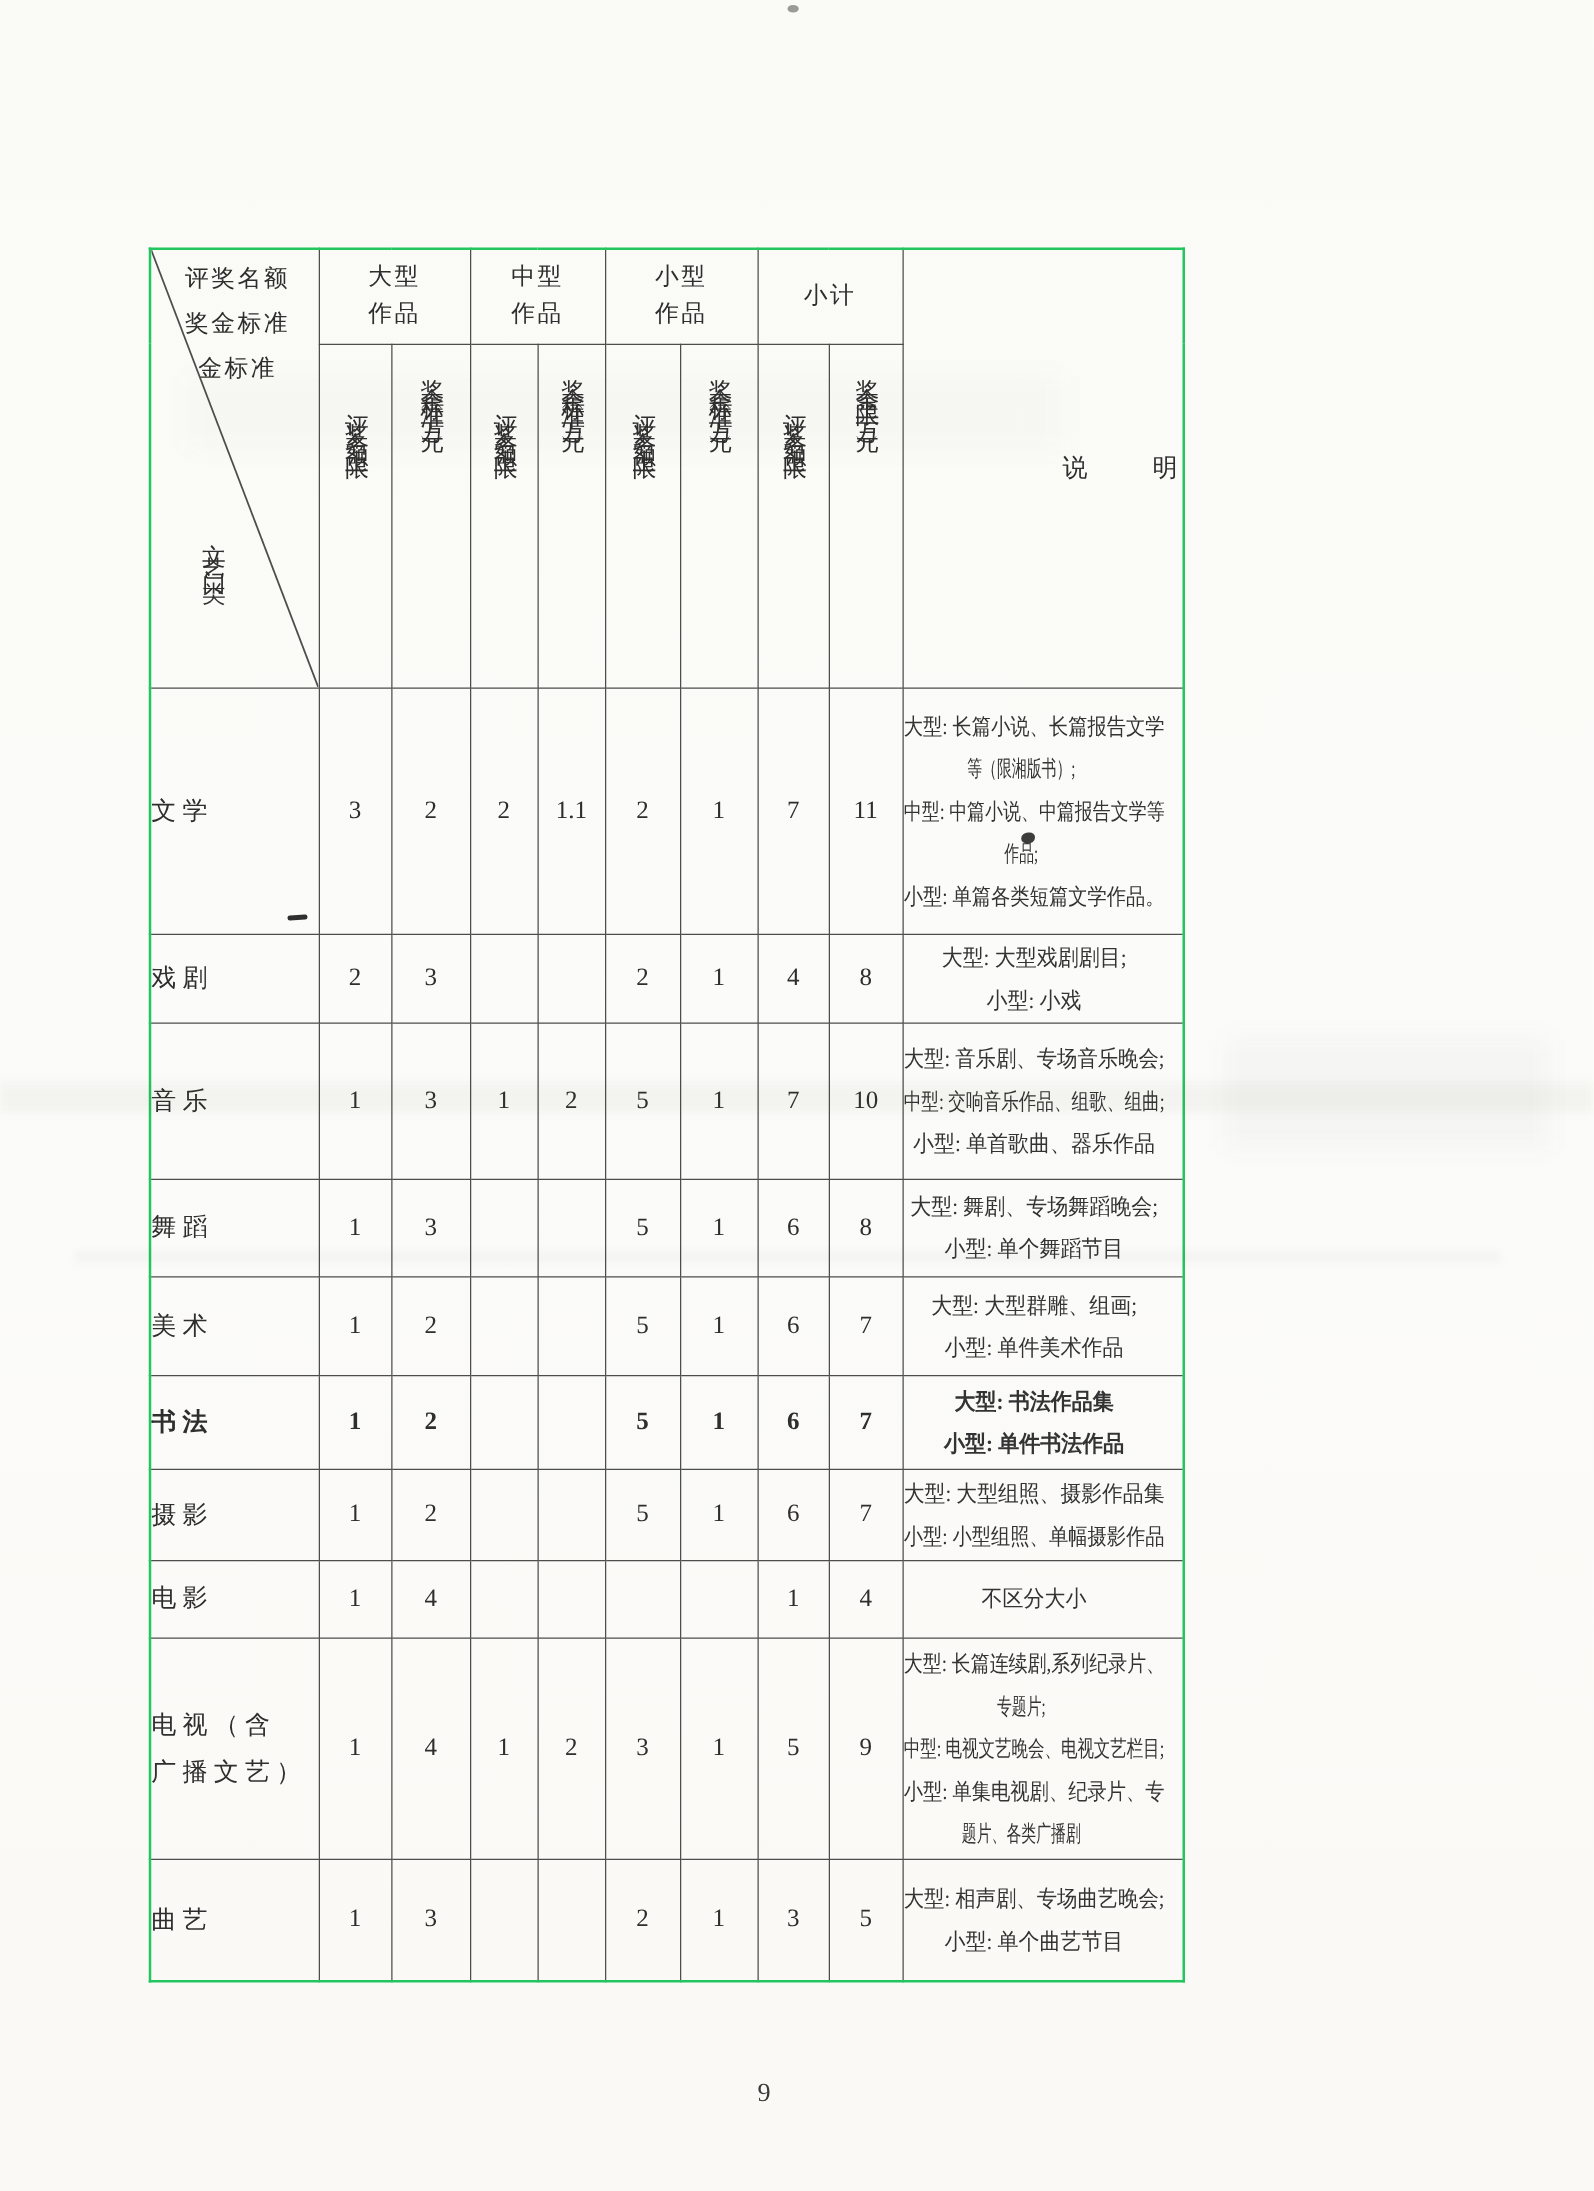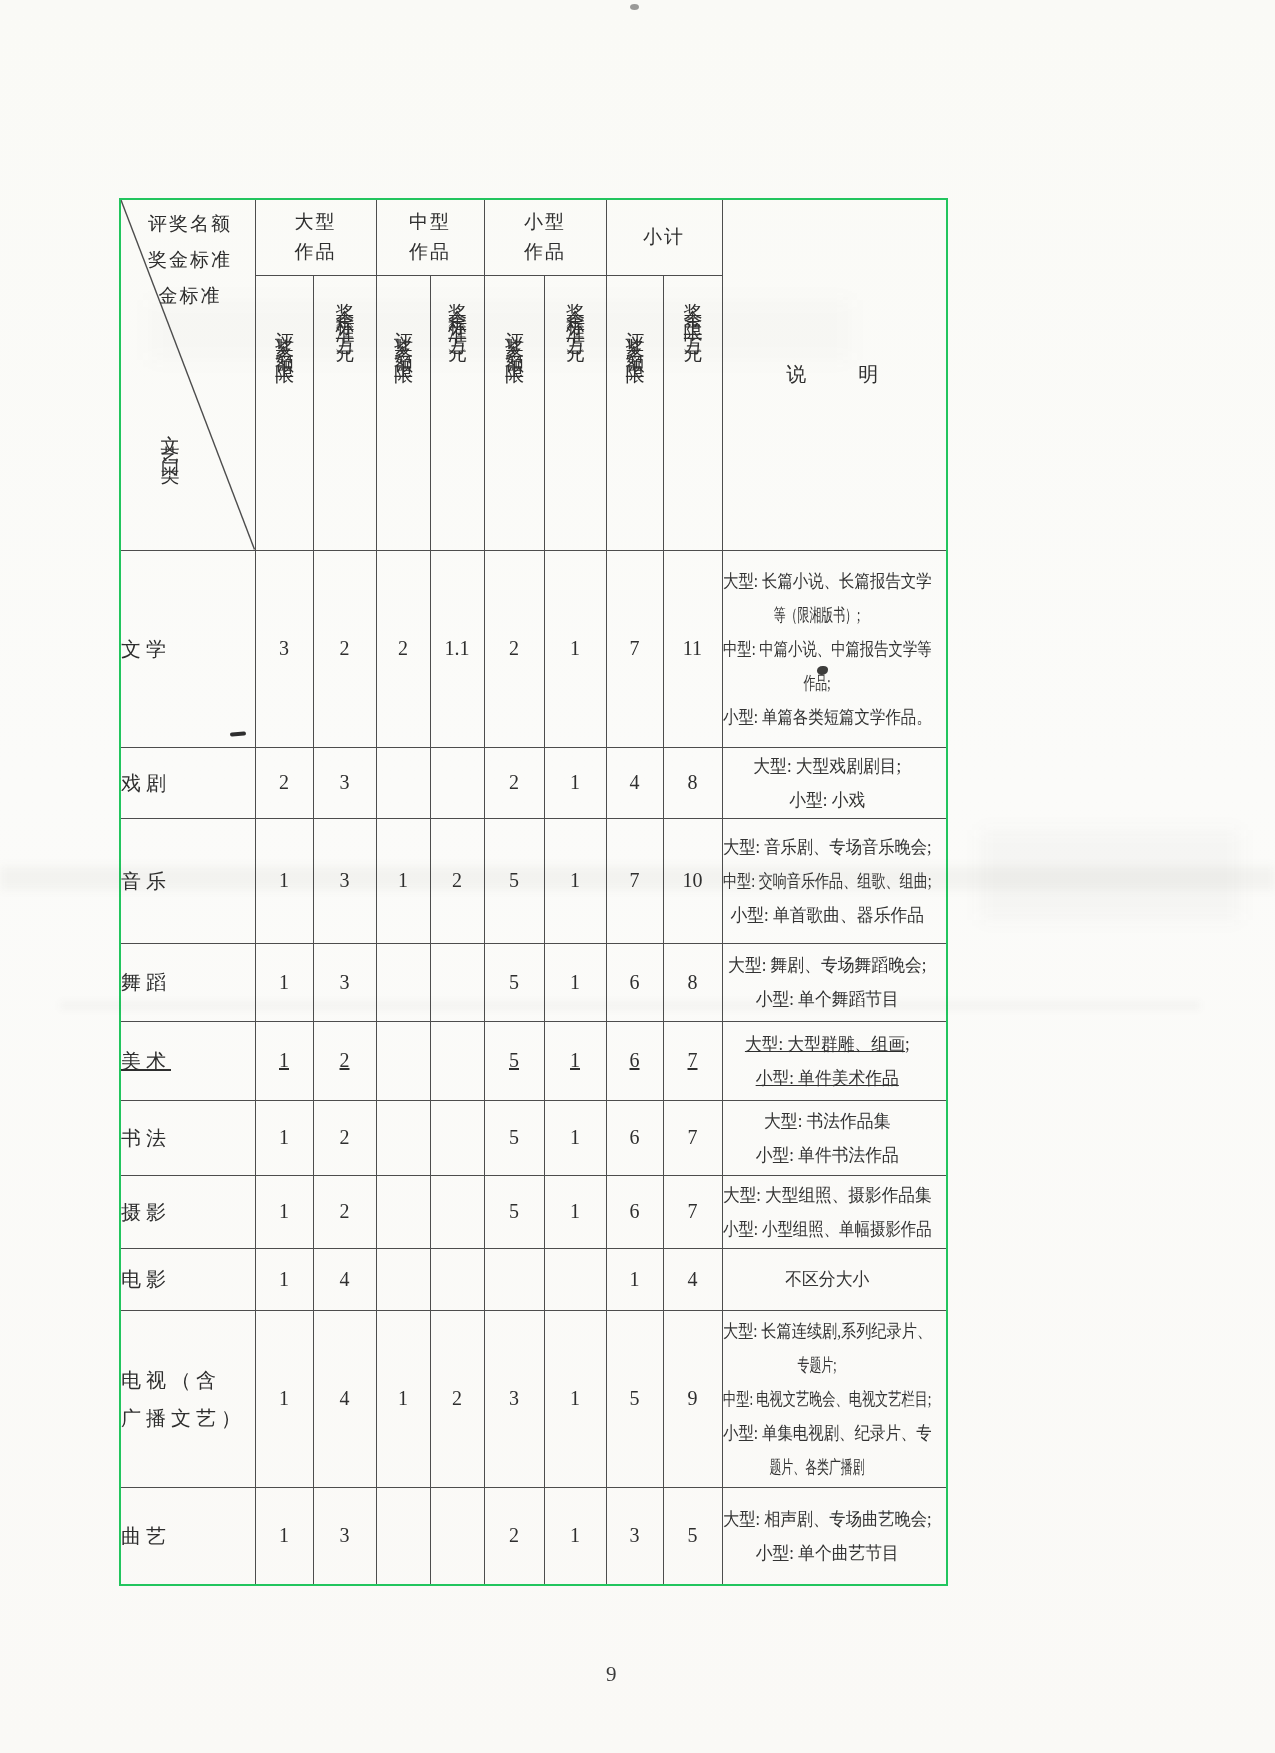--- a/index.html
+++ b/index.html
@@ -48,21 +48,21 @@
   .corner-top{
     position:absolute;top:6px;left:10px;width:118px;
     text-align:center;font-size:19px;line-height:36px;letter-spacing:2px;
   }
   .corner-bottom{
     position:absolute;left:40px;top:220px;
     writing-mode:vertical-rl;font-size:19px;letter-spacing:10px;line-height:1;
   }
   
   td.note-head{
-    text-align:center;vertical-align:middle;font-size:20px;letter-spacing:4px;
+    text-align:right;vertical-align:middle;font-size:20px;letter-spacing:4px;
   }
   
   td.cat{
     text-align:left;vertical-align:middle;
     font-size:20px;letter-spacing:5px;line-height:1.9;
     white-space:pre-line;
   }
   td.num{
     text-align:center;vertical-align:middle;
     font-size:20px;font-family:"Liberation Serif","DejaVu Serif",serif;
@@ -200,36 +200,36 @@
         <td class="num"></td>
         <td class="num">5</td>
         <td class="num">1</td>
         <td class="num">6</td>
         <td class="num">8</td>
         <td class="note">
           <div class="note-line" style="transform: scaleX(0.933); transform-origin: left center;">大型: 舞剧、专场舞蹈晚会;</div>
           <div class="note-line" style="transform: scaleX(0.933); transform-origin: left center;">小型: 单个舞蹈节目</div>
         </td>
       </tr>
-      <tr style="height: 79px; text-decoration: underline;">
+      <tr style="height: 79px;">
         <td class="cat">美术</td>
         <td class="num">1</td>
         <td class="num">2</td>
         <td class="num"></td>
         <td class="num"></td>
         <td class="num">5</td>
         <td class="num">1</td>
         <td class="num">6</td>
         <td class="num">7</td>
         <td class="note">
           <div class="note-line" style="transform: scaleX(0.933); transform-origin: left center;">大型: 大型群雕、组画;</div>
           <div class="note-line" style="transform: scaleX(0.933); transform-origin: left center;">小型: 单件美术作品</div>
         </td>
       </tr>
-      <tr style="height: 75px;">
+      <tr style="height: 75px; font-weight: bold;">
         <td class="cat">书法</td>
         <td class="num">1</td>
         <td class="num">2</td>
         <td class="num"></td>
         <td class="num"></td>
         <td class="num">5</td>
         <td class="num">1</td>
         <td class="num">6</td>
         <td class="num">7</td>
         <td class="note">

